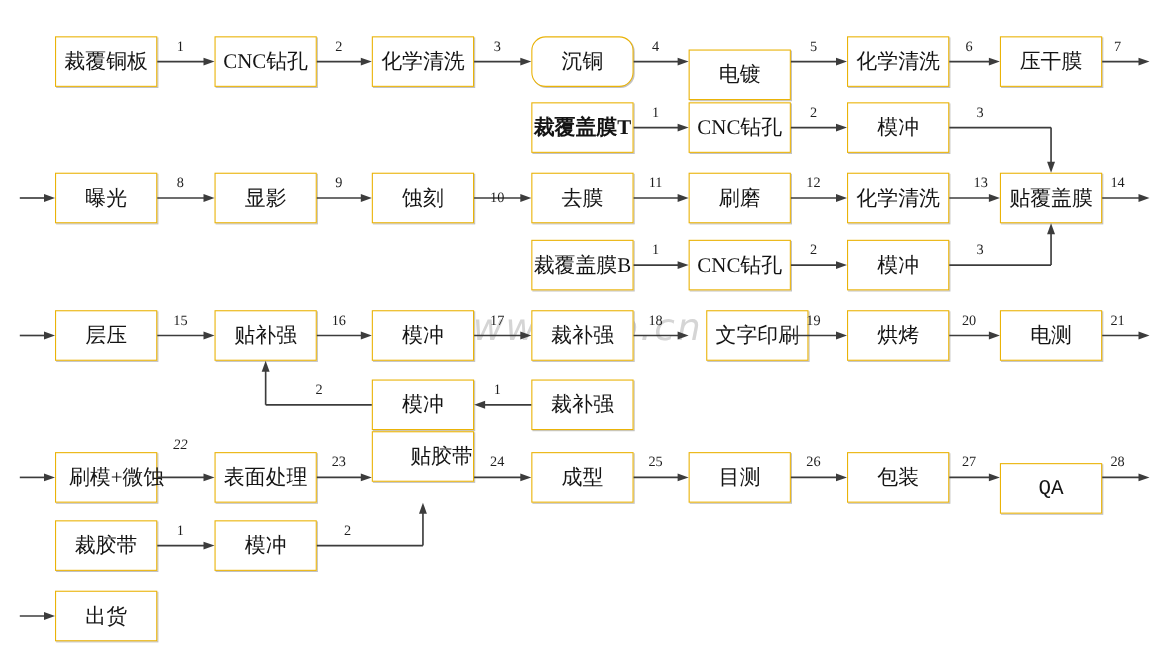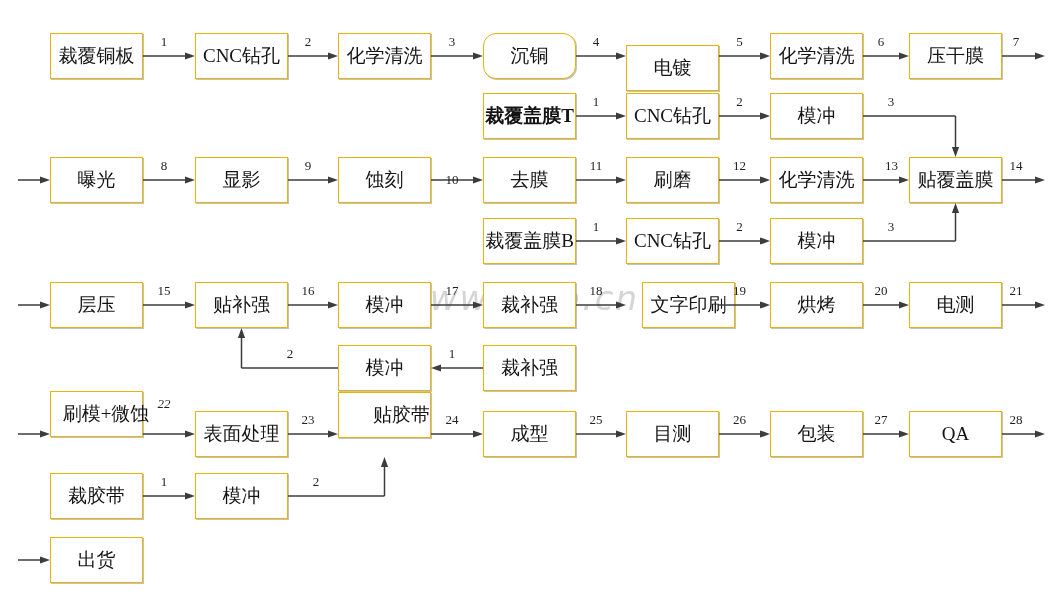--- a/index.html
+++ b/index.html
@@ -203,39 +203,39 @@
       </div>
       <div class="node" style="left: 909px; top: 282px;">
         <span>电测</span>
       </div>
       <div class="node" style="left: 338px; top: 345px;">
         <span>模冲</span>
       </div>
       <div class="node" style="left: 483px; top: 345px;">
         <span>裁补强</span>
       </div>
-      <div class="node" style="left: 50px; top: 391px; padding-left: 19px;">
+      <div class="node" style="left: 50px; top: 411px; padding-left: 19px;">
         <span>刷模+微蚀</span>
       </div>
       <div class="node" style="left: 195px; top: 411px;">
         <span>表面处理</span>
       </div>
       <div class="node" style="left: 338px; top: 392px; justify-content: flex-end;">
         <span>贴胶带</span>
       </div>
       <div class="node" style="left: 483px; top: 411px;">
         <span>成型</span>
       </div>
       <div class="node" style="left: 626px; top: 411px;">
         <span>目测</span>
       </div>
       <div class="node" style="left: 770px; top: 411px;">
         <span>包装</span>
       </div>
-      <div class="node" style="left: 909px; top: 411px;">
+      <div class="node" style="left: 909px; top: 421px; font-family: Liberation Mono, monospace;">
         <span>QA</span>
       </div>
       <div class="node" style="left: 50px; top: 473px;">
         <span>裁胶带</span>
       </div>
       <div class="node" style="left: 195px; top: 473px;">
         <span>模冲</span>
       </div>
       <div class="node" style="left: 50px; top: 537px;">
         <span>出货</span>

